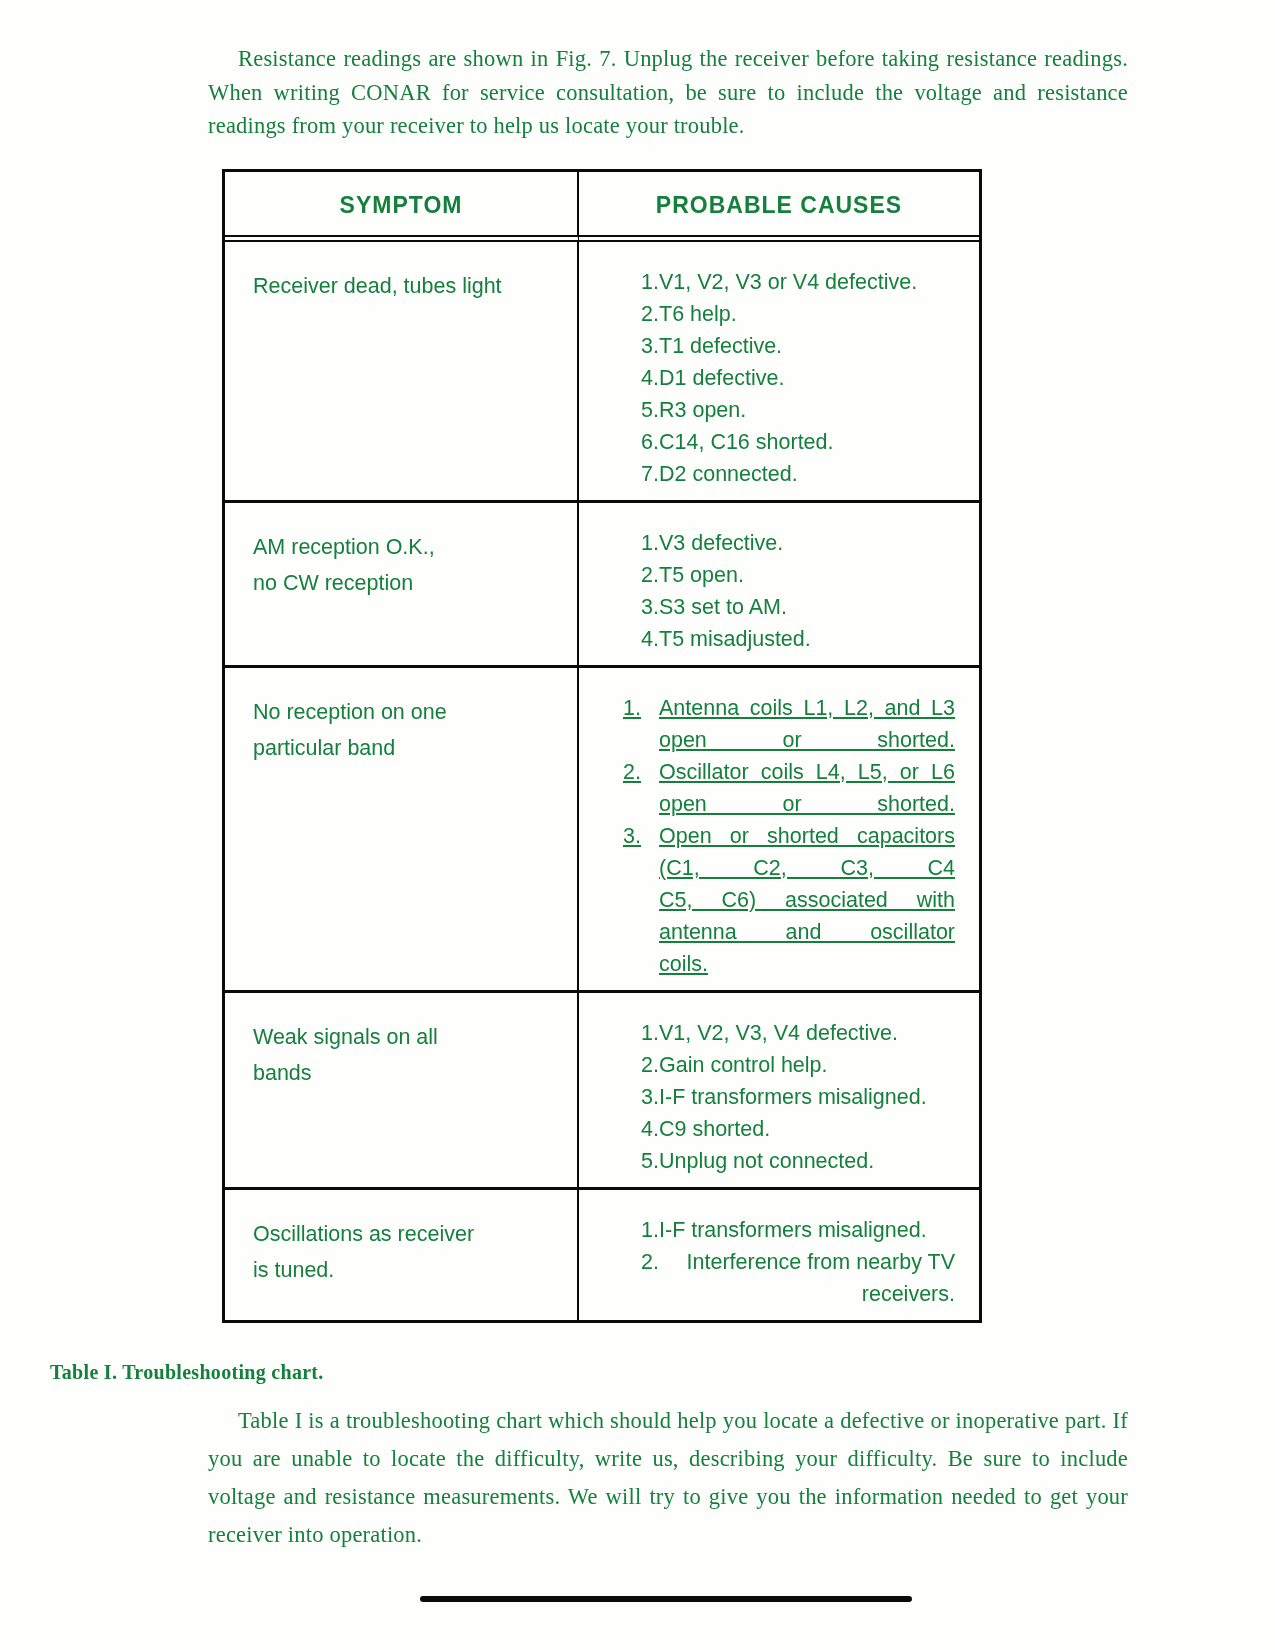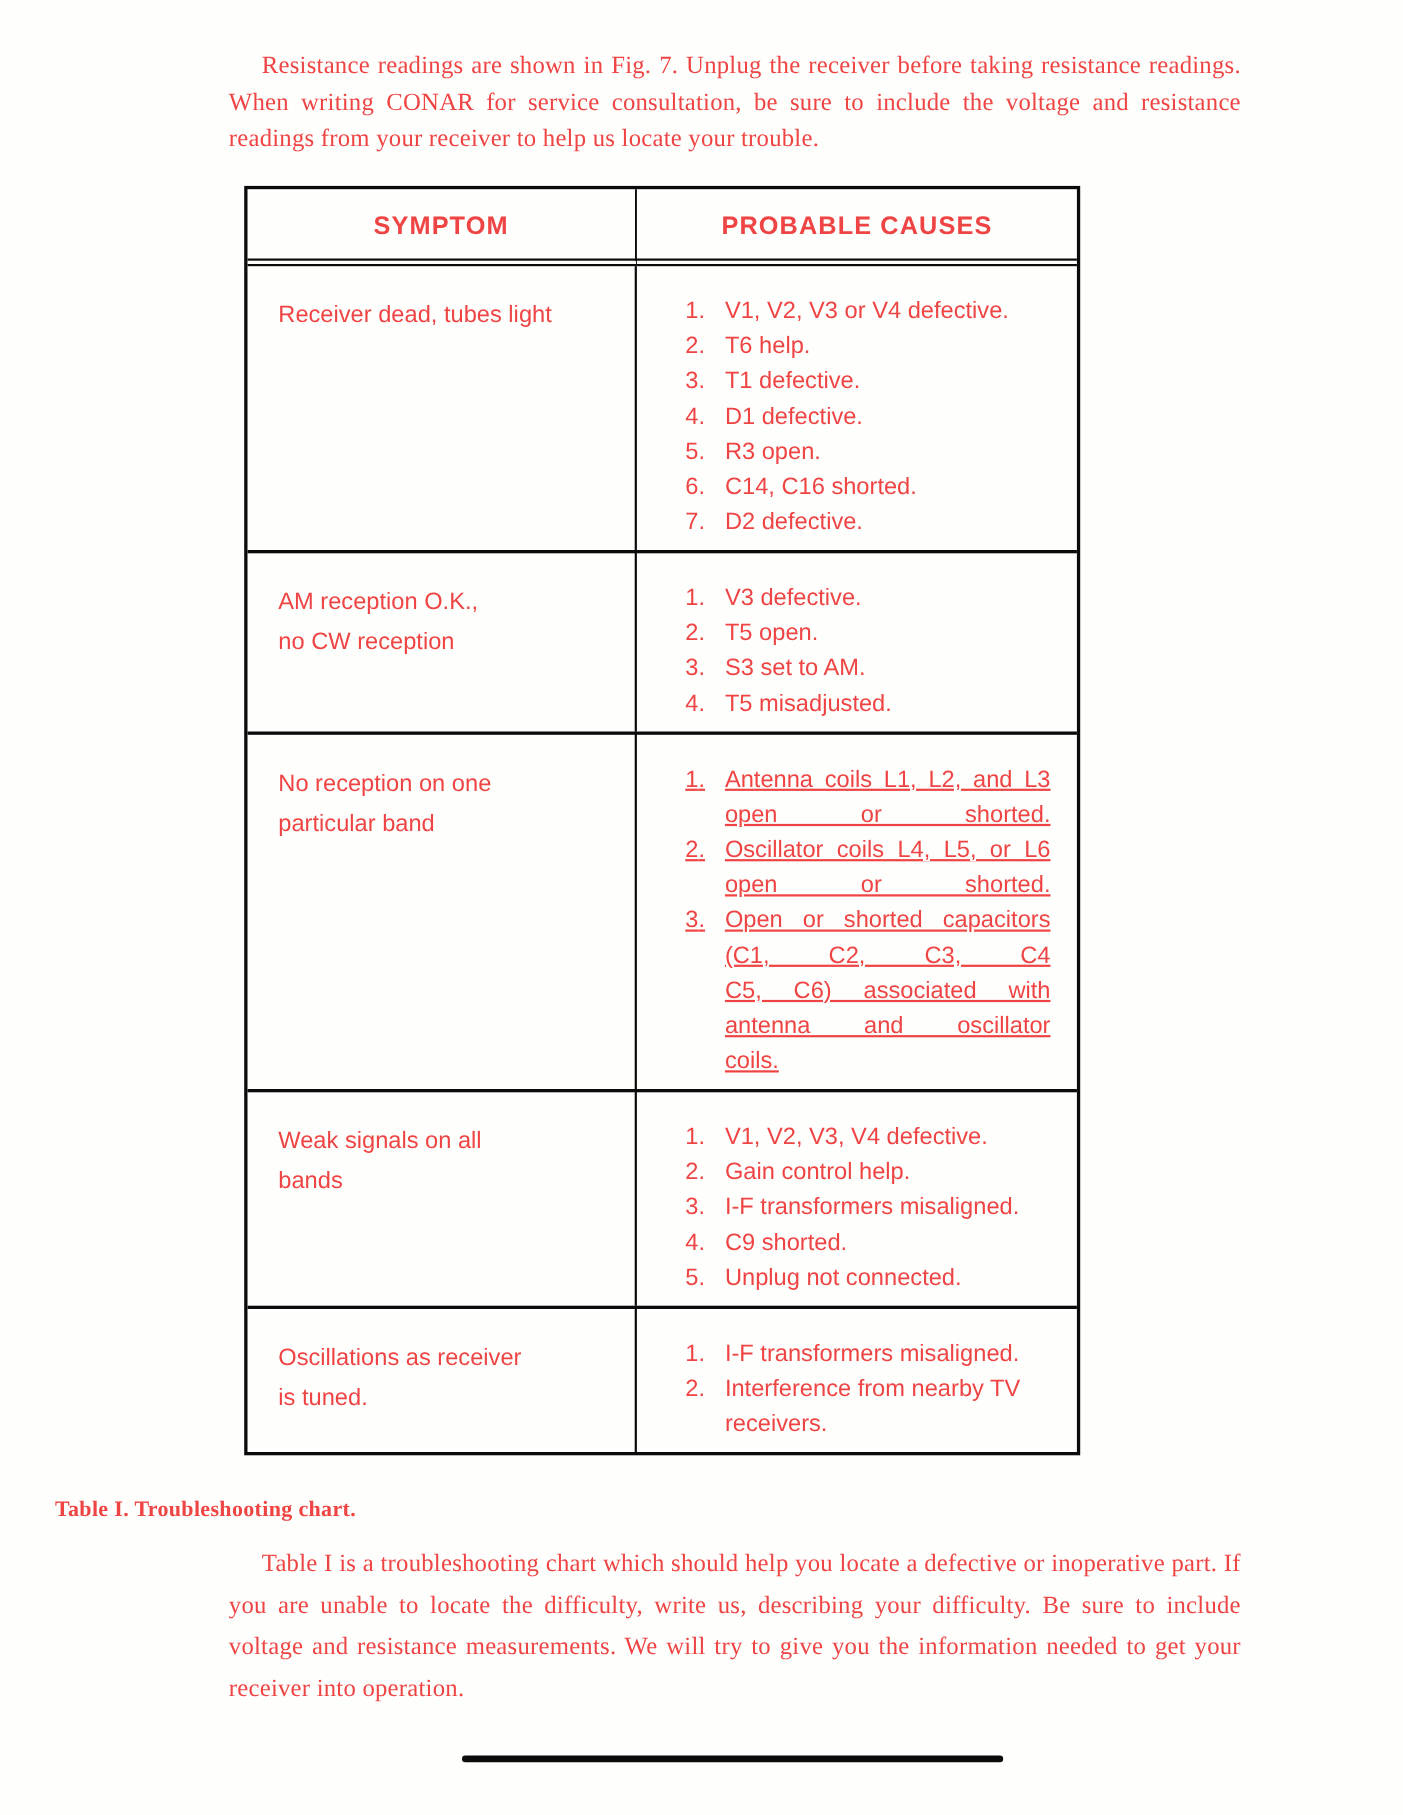--- a/index.html
+++ b/index.html
@@ -1,17 +1,17 @@
 <!DOCTYPE html>
 <html><head>
 <meta charset="utf-8">
 <style>
   html,body{margin:0;padding:0;background:#e8e8e8;}
   .page{
-    width:1275px;height:1650px;background:#fefefc;color:#ef4444;
+    width:1275px;height:1650px;background:#fefefc;color:#15803d;
     font-family:"Liberation Serif", serif;position:relative;overflow:hidden;
   }
   .para{
     text-align:justify;font-size:22.5px;margin:0 0 0 208px;width:920px;
     text-indent:30px;letter-spacing:.2px;
   }
   .para-intro{padding-top:42px;line-height:33.5px;}
   .para-closing{margin-top:18px;line-height:38px;}
 
   table.ts-table{
@@ -30,21 +30,21 @@
   td.symptom-cell{
     vertical-align:top;padding:26px 18px 10px 28px;
     font-size:21.5px;line-height:36px;white-space:pre-line;
     border-right:2px solid #0b0b0b;
   }
   td.causes-cell{vertical-align:top;padding:24px 24px 10px 44px;}
   ol.causes{
     list-style:none;margin:0;padding:0;counter-reset:c;
     font-size:21.5px;line-height:32px;
   }
-  ol.causes li{counter-increment:c;display:flex;white-space:pre-line;text-align:left;}
+  ol.causes li{counter-increment:c;display:flex;white-space:pre-line;text-align:right;}
   ol.causes li::before{content:counter(c) ".";flex:0 0 36px;}
   ol.causes.just li{text-align:justify;text-align-last:justify;text-decoration:underline;}
 
   .caption{
     margin:38px 2px 0;padding-left:48px;
     font-weight:bold;font-size:20px;letter-spacing:.3px;
   }
   .rule{
     margin:42px 0 0 420px;width:492px;height:6px;background:#0b0b0b;
     border-radius:3px/3px;
@@ -71,21 +71,21 @@
       <tr>
         <td class="symptom-cell">Receiver dead, tubes light</td>
         <td class="causes-cell">
           <ol class="causes">
             <li>V1, V2, V3 or V4 defective.</li>
             <li>T6 help.</li>
             <li>T1 defective.</li>
             <li>D1 defective.</li>
             <li>R3 open.</li>
             <li>C14, C16 shorted.</li>
-            <li>D2 defective.</li>
+            <li>D2 connected.</li>
           </ol>
         </td>
       </tr>
       <tr>
         <td class="symptom-cell">AM reception O.K.,
 no CW reception</td>
         <td class="causes-cell">
           <ol class="causes">
             <li>V3 defective.</li>
             <li>T5 open.</li>

